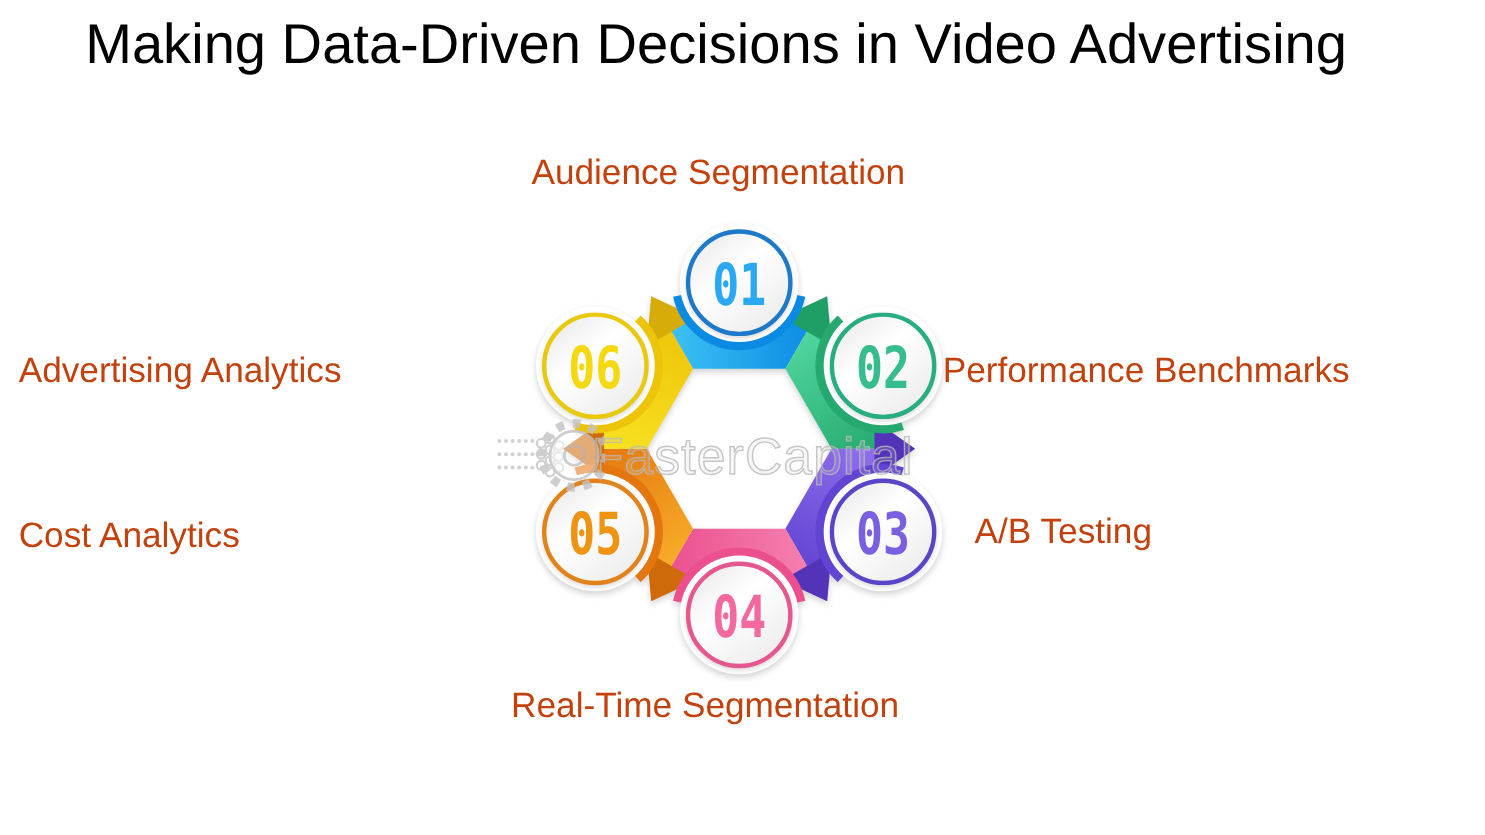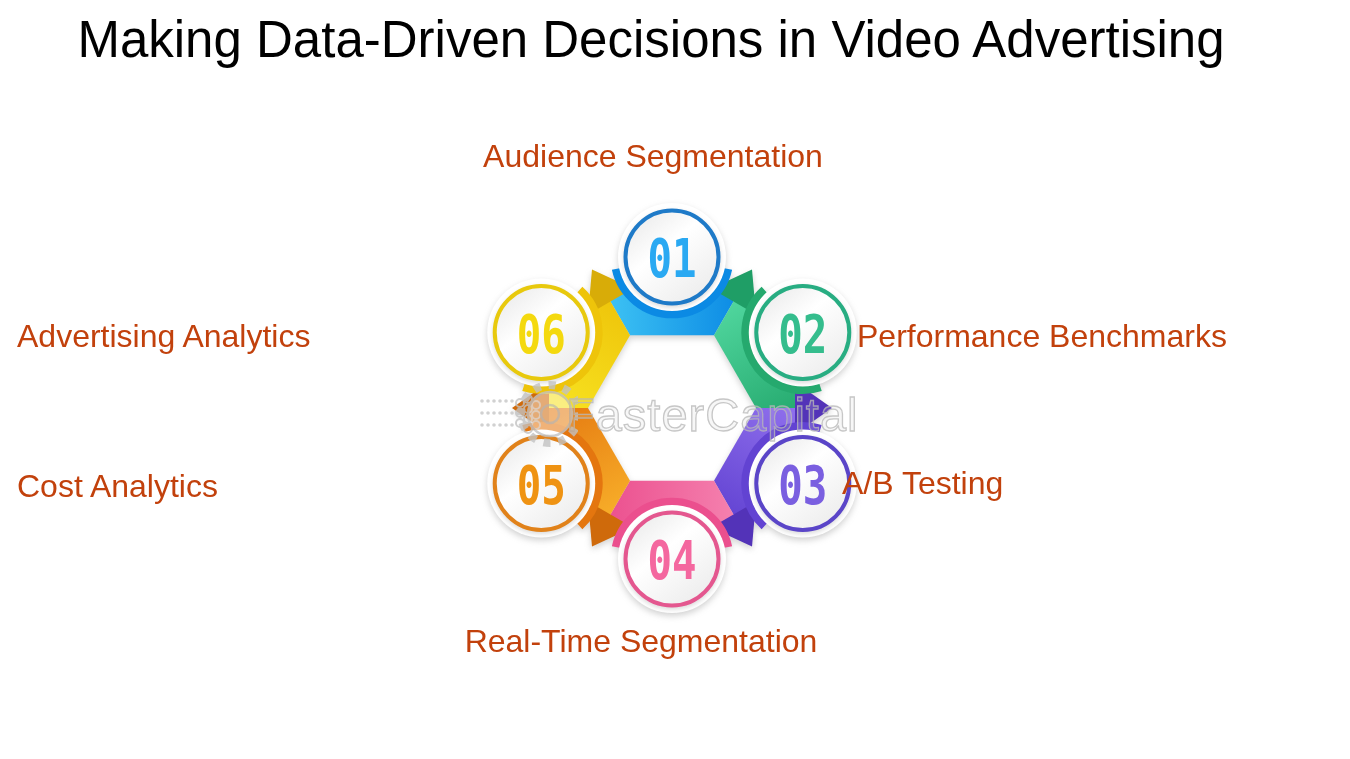--- a/index.html
+++ b/index.html
@@ -4,29 +4,29 @@
 <style>
   html,body{margin:0;padding:0;background:#ffffff;}
   body{width:1350px;height:759px;position:relative;overflow:hidden;
        font-family:"Liberation Sans",sans-serif;color:#111;}
   .abs{position:absolute;white-space:nowrap;}
   .title{top:16px;left:651px;transform:translateX(-50%);
          font-size:51px;line-height:48px;color:#000;text-align:right;}
   .nlabel{font-size:32px;line-height:37px;color:#c2410c;}
   #lab1{top:138px;left:653px;transform:translateX(-50%);}
   #lab2{top:318px;left:857px;}
-  #lab3{top:465px;left:842px;}
+  #lab3{top:465px;left:886px;}
   #lab4{top:623px;left:641px;transform:translateX(-50%);}
   #lab5{top:468px;left:17px;}
   #lab6{top:318px;left:17px;}
   #hex{position:absolute;inset:0;width:1350px;height:759px;}
   .bands{filter:drop-shadow(0 3px 3px rgba(110,110,110,.30));}
   .circles{filter:drop-shadow(0 2px 2px rgba(110,110,110,.25));}
   .num{font-family:"DejaVu Sans Mono",monospace;font-weight:700;font-size:48px;}
-  .watermark{top:378px;left:478px;height:72px;display:flex;align-items:center;opacity:.8;}
+  .watermark{top:378px;left:450px;height:72px;display:flex;align-items:center;opacity:.8;}
   .wm-text{font-size:47px;letter-spacing:1px;margin-left:-12px;
            color:rgba(205,205,205,.22);-webkit-text-stroke:1.3px #b9b9b9;}
   .wm-gear{flex:0 0 auto;}
 </style>
 </head>
 <body>
 
 <div class="abs title">Making Data-Driven Decisions in Video Advertising</div>
 
 <svg id="hex" viewBox="0 0 1350 759">

